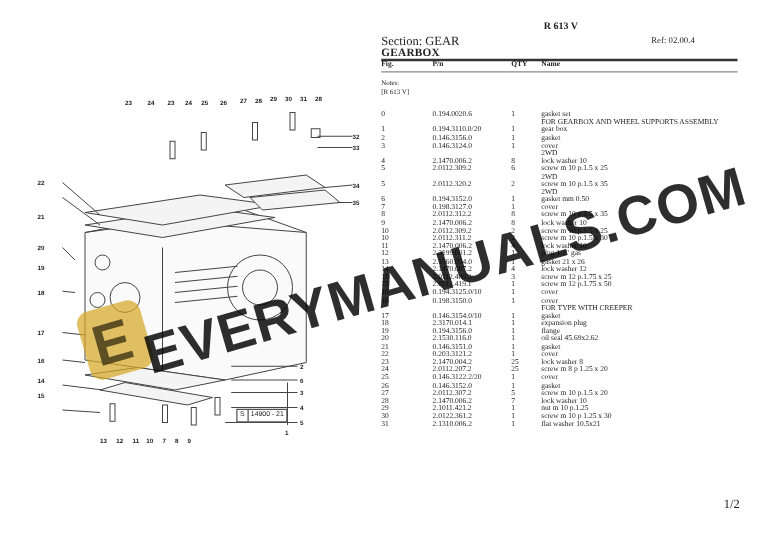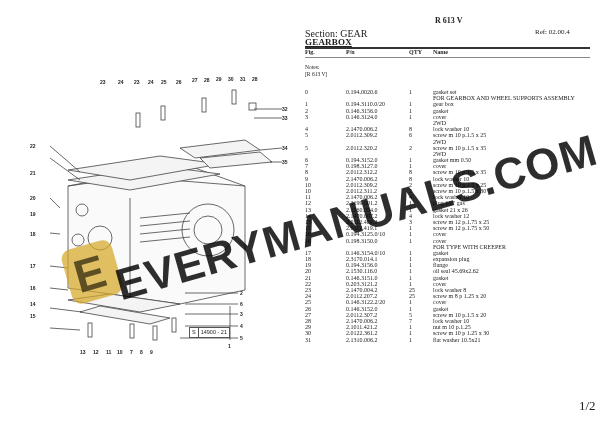--- a/index.html
+++ b/index.html
@@ -2,35 +2,35 @@
 <html><head>
 <meta charset="utf-8">
 <style>
   html, body { margin:0; padding:0; }
   body { width:612px; height:432px; background:#ffffff; position:relative; overflow:hidden;
          font-family:"Liberation Serif", "DejaVu Serif", serif; color:#222; }
   .diagram { position:absolute; left:20px; top:68px; width:272px; height:294px; }
   .right { position:absolute; left:305px; top:0; width:300px; height:316px; }
   .model { position:absolute; left:130px; top:16px; font-size:8px; font-weight:bold; }
   .section { position:absolute; left:0; top:28px; font-size:10px; }
-  .ref { position:absolute; left:230px; top:28px; font-size:7px; }
-  .title { position:absolute; left:0; top:37px; font-size:9px; font-weight:bold; letter-spacing:0.2px;text-decoration:underline; }
+  .ref { position:absolute; left:216px; top:28px; font-size:7px; }
+  .title { position:absolute; left:0; top:37px; font-size:9px; font-weight:bold; letter-spacing:0.2px; }
   .rule-top { position:absolute; left:0; top:47px; width:285px; height:2px; background:#333; }
   .colhead { position:absolute; left:0; top:49px; width:285px; height:8px; font-size:6px; font-weight:bold; }
   .colhead span { position:absolute; top:0; }
   .rule-bot { position:absolute; left:0; top:57px; width:285px; height:1px; background:#888; }
   .notes { position:absolute; left:0; top:64px; font-size:5.5px; line-height:7px; }
   .rows { position:absolute; left:0; top:89px; width:300px; }
   .row { position:relative; height:6.2px; font-size:6px; line-height:6.2px; white-space:nowrap; }
   .row span { position:absolute; top:0; }
   .c-fig { left:0; }
   .c-pn { left:41px; }
   .c-qty { left:104px; }
   .c-name { left:128px; }
-  .pagenum { position:absolute; left:274px; top:398px; font-size:13px; }
+  .pagenum { position:absolute; left:274px; top:398px; font-size:10px; }
   .watermark { position:absolute; left:90px; top:150px; font-family:"Liberation Sans", sans-serif;
                font-weight:bold; font-size:44px; color:rgba(0,0,0,0.82); transform:rotate(-16deg);
                transform-origin:left top; letter-spacing:1px; white-space:nowrap; pointer-events:none; }
   .wm-logo { position:absolute; left:66px; top:244px; width:52px; height:56px; background:rgba(214,168,40,0.72);
              border-radius:10px; transform:rotate(-16deg); }
   .wm-logo span { position:absolute; left:8px; top:2px; font-family:"Liberation Sans", sans-serif; font-weight:bold;
                   font-size:46px; color:rgba(60,50,20,0.8); }
   .lbl { font-family:"Liberation Sans", sans-serif; font-size:5px; font-weight:bold; fill:#222; }
   .stamp { position:absolute; left:189px; top:327px; height:9px; border:1px solid #555; font-size:5.5px;
            font-family:"Liberation Sans", sans-serif; display:flex; }

